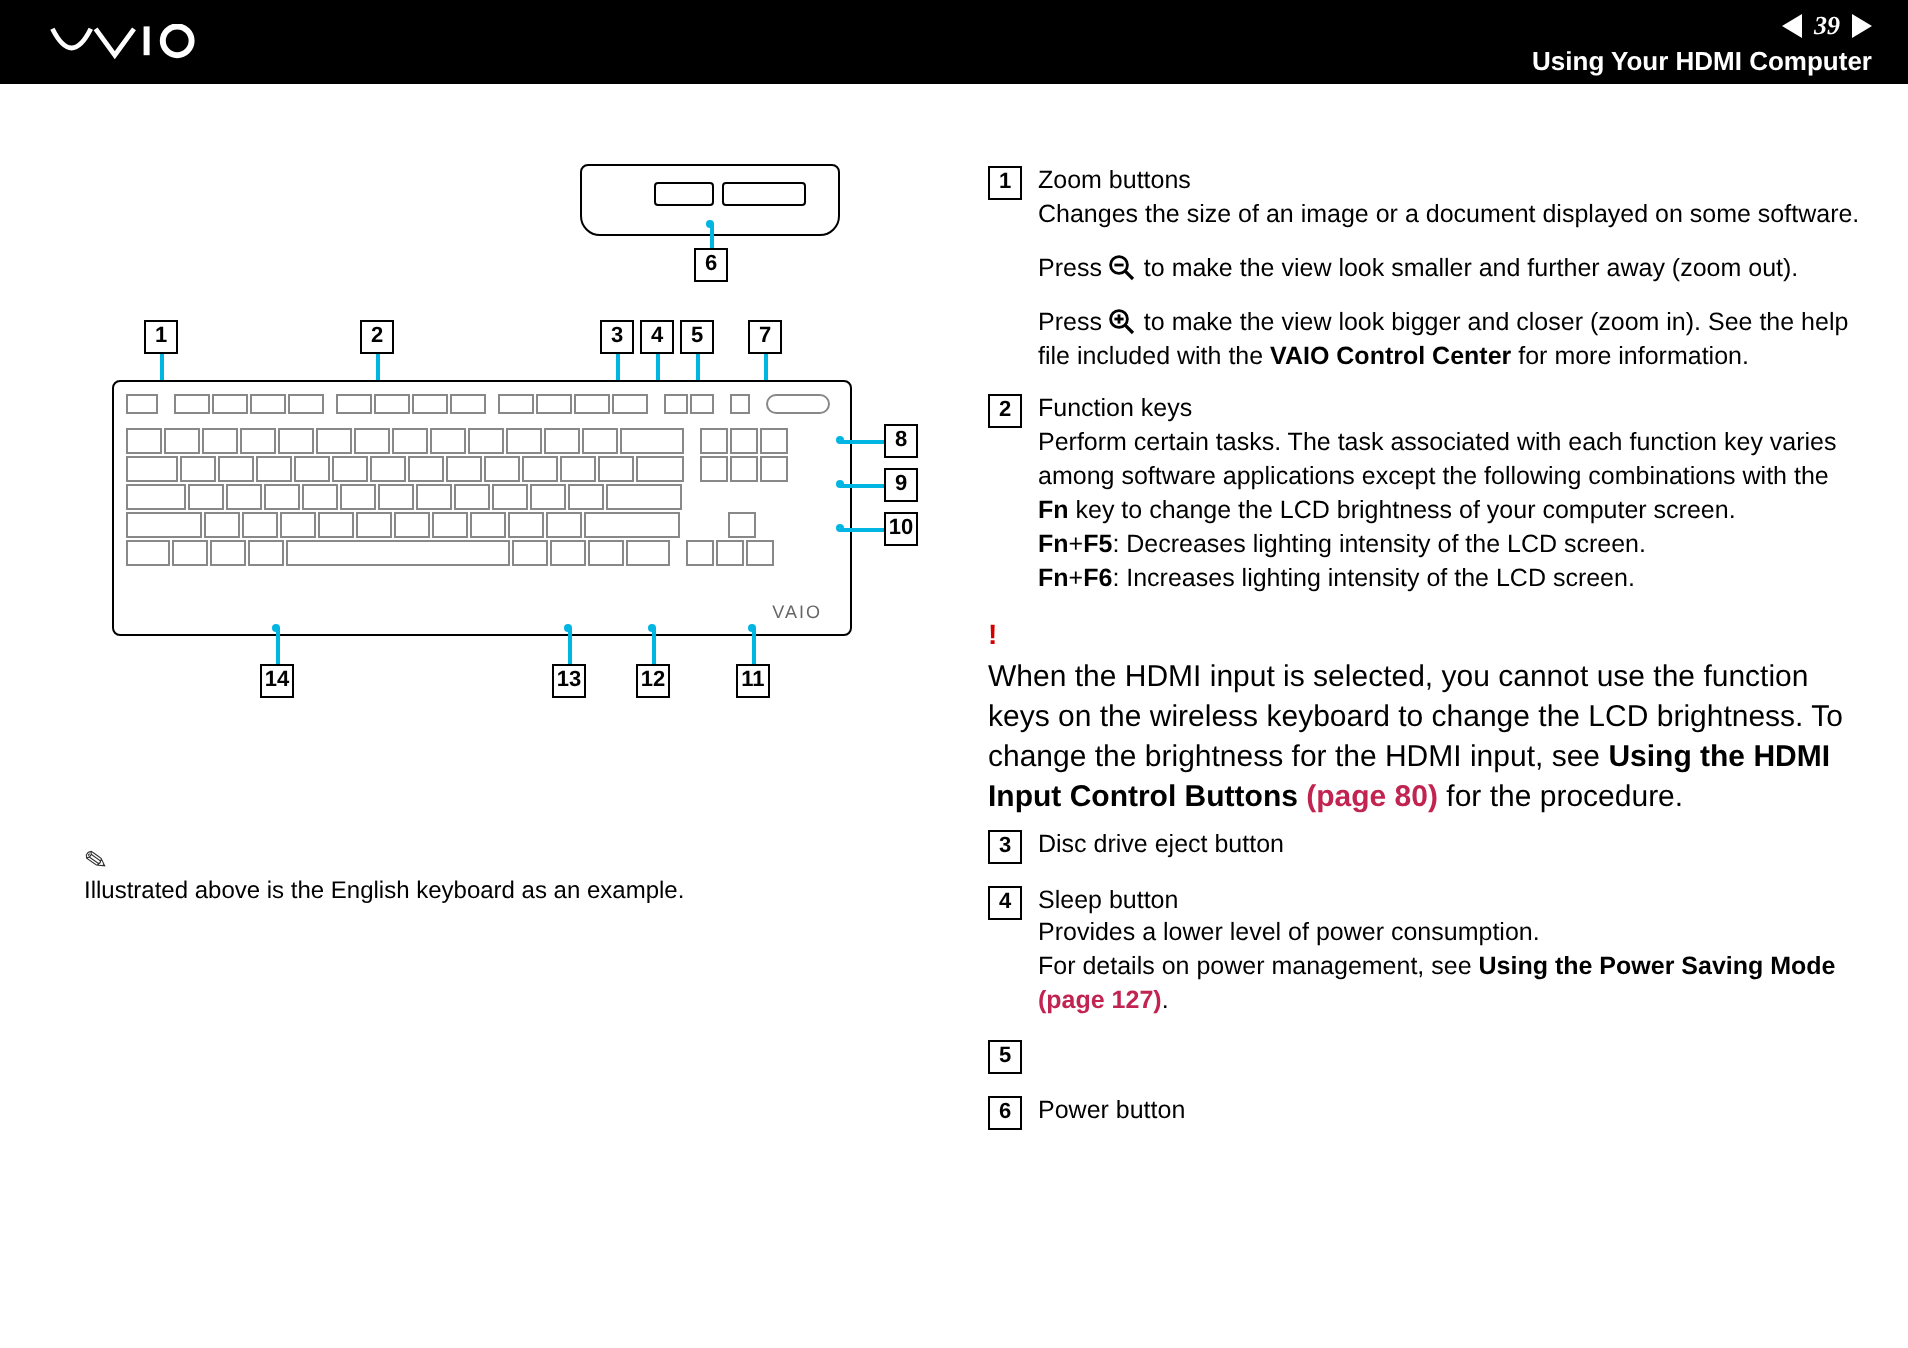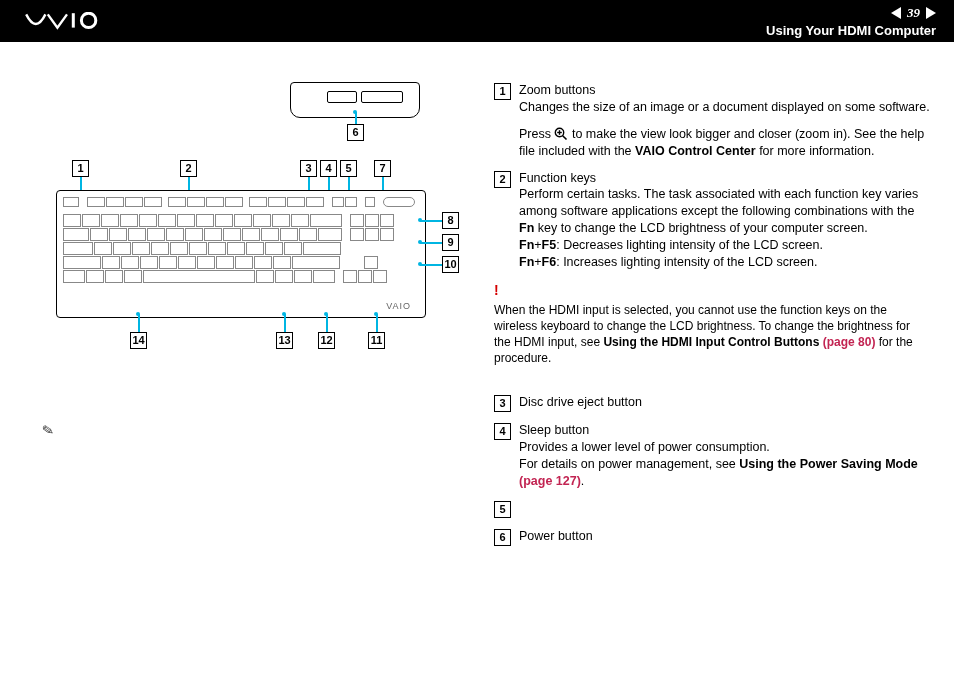--- a/index.html
+++ b/index.html
@@ -47,21 +47,21 @@
 
   .note { margin-top: 30px; margin-left:2px; font-size: 12px; }
   .pencil { display:inline-block; margin-right:6px; color:#333; font-size:14px; transform: rotate(-10deg); }
 
   .item { display: flex; margin-bottom: 10px; }
   .item .ibox { min-width:17px; height:17px; border:1.2px solid #000; text-align:center; font-size:11px; font-weight:bold; line-height:15px; margin-right:8px; margin-top:1px; }
   .item .ibody strong { font-weight: bold; }
   .subp { margin-left: 25px; margin-bottom: 10px; }
   .inline-icon { display:inline-block; vertical-align:-3px; }
   .warn { color: #d40000; font-weight: bold; font-size: 14px; margin-bottom:2px; }
-  .warnblock { font-size: 12px; line-height:1.35; margin-bottom:28px; }
+  .warnblock { font-size: 15px; line-height:1.35; margin-bottom:4px; }
   .pagelink { color: #c22452; font-weight:bold; }
 </style>
 </head>
 <body>
 
 <div class="topbar">
   <div class="logo">
     <svg viewBox="0 0 160 30" width="110" fill="#fff">
       <path d="M2 4 Q 18 36 34 4" stroke="#fff" stroke-width="4" fill="none"></path>
       <path d="M38 4 L54 26 L70 4" stroke="#fff" stroke-width="4" fill="none" stroke-linejoin="miter"></path>
@@ -273,31 +273,41 @@
         </div>
       <div class="callout" style="left:326px; top:250px;">
           <div class="lead" style="left:0;top:-18px;width:1.5px;height:18px;"></div>
           <div class="dot" style="left:0;top:-18px;"></div>
           <div class="num" style="left:-8px;top:0;">11</div>
         </div>
     </div>
 
     <div class="note">
       <span class="pencil">✎</span><br>
+      <span>Illustrated above is the English keyboard as an example.</span>
     </div>
   </div>
 
   <div class="right">
 
     <div class="item">
       <div class="ibox">1</div>
       <div class="ibody">
         <span>Zoom buttons</span><br>
         <span>Changes the size of an image or a document displayed on some software.</span>
       </div>
+    </div>
+    <div class="subp">
+      <span>Press </span>
+      <svg class="inline-icon" width="14" height="14" viewBox="0 0 14 14">
+          <circle cx="5.5" cy="5.5" r="4.2" stroke="#000" stroke-width="1.4" fill="none"></circle>
+          <line x1="3.2" y1="5.5" x2="7.8" y2="5.5" stroke="#000" stroke-width="1.4"></line>
+          <line x1="8.7" y1="8.7" x2="12.5" y2="12.5" stroke="#000" stroke-width="1.6"></line>
+        </svg>
+      <span> to make the view look smaller and further away (zoom out).</span>
     </div>
     <div class="subp">
       <span>Press </span>
       <svg class="inline-icon" width="14" height="14" viewBox="0 0 14 14">
           <circle cx="5.5" cy="5.5" r="4.2" stroke="#000" stroke-width="1.4" fill="none"></circle>
           <line x1="3.2" y1="5.5" x2="7.8" y2="5.5" stroke="#000" stroke-width="1.4"></line>
           <line x1="5.5" y1="3.2" x2="5.5" y2="7.8" stroke="#000" stroke-width="1.4"></line>
           <line x1="8.7" y1="8.7" x2="12.5" y2="12.5" stroke="#000" stroke-width="1.6"></line>
         </svg>
       <span> to make the view look bigger and closer (zoom in). See the help file included with the </span><strong>VAIO Control Center</strong><span> for more information.</span>

